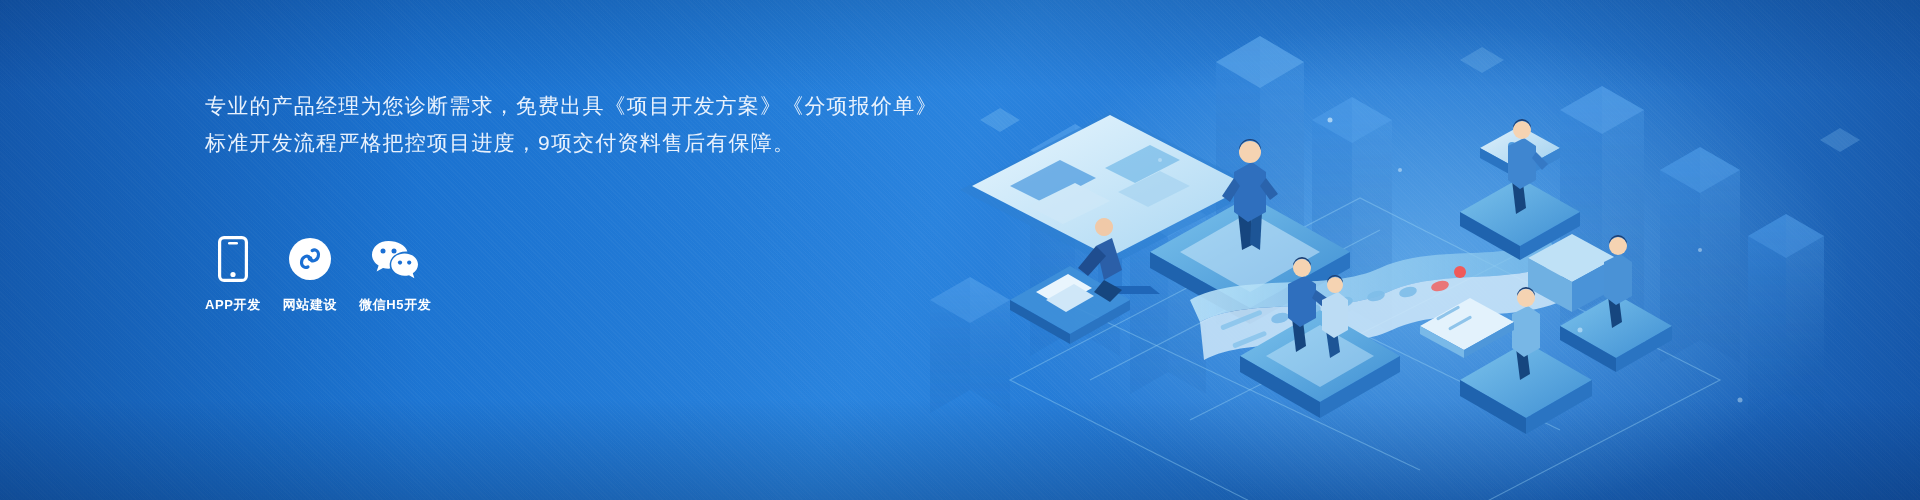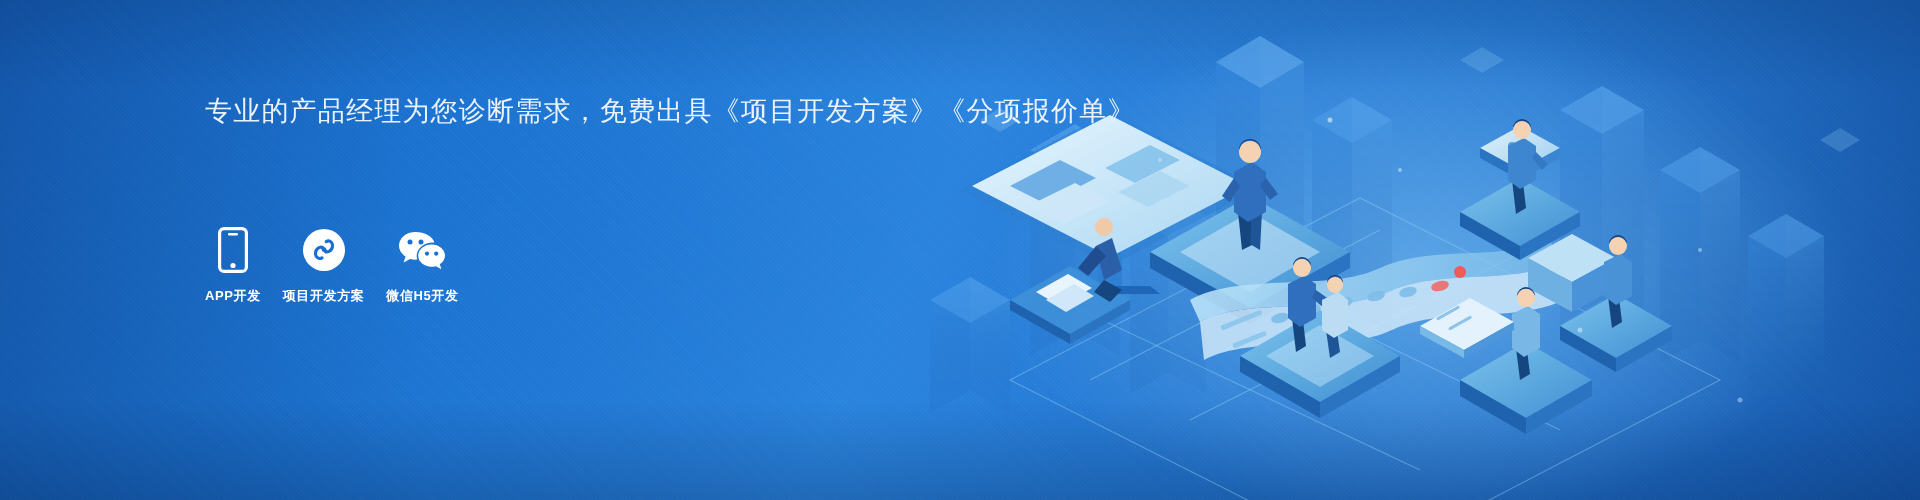--- a/index.html
+++ b/index.html
@@ -46,31 +46,31 @@
     font-size:48px;
     font-weight:bold;
     letter-spacing:3px;
     line-height:1.15;
     white-space:nowrap;
     text-shadow:0 2px 8px rgba(8,40,90,0.35);
   }
   #subtitle { margin-top:26px; }
   .sub-line {
     color:#e9f2fd;
-    font-size:27px;
+    font-size:21px;
     line-height:1.75;
     letter-spacing:1.2px;
     white-space:nowrap;
     font-weight:400;
   }
 
   
   #services {
     position:absolute;
-    left:205px; top:227px;
+    left:205px; top:236px;
     display:flex;
     align-items:flex-start;
     z-index:6;
   }
   .service {
     display:flex;
     flex-direction:column;
     align-items:center;
     margin-right:22px;
     cursor:pointer;
@@ -348,20 +348,21 @@
         <circle cx="880" cy="400" r="2.5" opacity="0.45"></circle>
       </g>
     </svg>
   </div>
 
   <div id="vignette"></div>
 
   <div id="content">
     <div id="subtitle">
       <div class="sub-line">专业的产品经理为您诊断需求，免费出具《项目开发方案》《分项报价单》</div>
+      <div class="sub-line">标准开发流程严格把控项目进度，9项交付资料售后有保障。</div>
     </div>
   </div>
 
   <div id="services">
 
     <div class="service">
       <div class="service-icon">
         <svg width="30" height="46" viewBox="0 0 30 46">
           <rect x="1.6" y="1.6" width="26.8" height="42.8" rx="4.5" fill="none" stroke="#ffffff" stroke-width="3.2"></rect>
           <rect x="10" y="6" width="10" height="2.6" rx="1.3" fill="#ffffff"></rect>
@@ -373,21 +374,21 @@
 
     <div class="service">
       <div class="service-icon">
         <svg width="44" height="44" viewBox="0 0 44 44">
           <circle cx="22" cy="22" r="21" fill="#ffffff"></circle>
           <path d="M13.5 25.5 C 13.5 19.5, 20 17, 22 21.5 C 24 26, 30.5 23.5, 30.5 17.5 C 30.5 13.8, 27 11.8, 24.2 13.6" fill="none" stroke="#1a6fd4" stroke-width="3.1" stroke-linecap="round"></path>
           <path d="M13.5 25.5 C 13.5 29.4, 17 31.6, 20 29.8" fill="none" stroke="#1a6fd4" stroke-width="3.1" stroke-linecap="round"></path>
           <circle cx="22" cy="21.6" r="2.4" fill="#1a6fd4"></circle>
         </svg>
       </div>
-      <div class="service-label">项目开发方案</div>
+      <div class="service-label">网站建设</div>
     </div>
 
     <div class="service">
       <div class="service-icon">
         <svg width="50" height="44" viewBox="0 0 50 44">
           <path d="M18.5 4 C 9 4, 2 10.2, 2 17.8 C 2 22.2, 4.6 26.1, 8.6 28.6 L 6.6 34.4 L 13 31 C 14.8 31.5, 16.6 31.7, 18.5 31.7 C 19.1 31.7, 19.7 31.7, 20.3 31.6 C 19.9 30.4, 19.7 29.2, 19.7 27.9 C 19.7 20.4, 27 14.4, 36 14.4 C 36.5 14.4, 37 14.4, 37.4 14.5 C 35.6 8.4, 27.8 4, 18.5 4 Z" fill="#ffffff"></path>
           <circle cx="13" cy="14" r="2.5" fill="#1a6fd4"></circle>
           <circle cx="24" cy="14" r="2.5" fill="#1a6fd4"></circle>
           <path d="M48 27.6 C 48 21.3, 42 16.4, 34.6 16.4 C 27.2 16.4, 21.2 21.3, 21.2 27.6 C 21.2 33.9, 27.2 38.8, 34.6 38.8 C 36.1 38.8, 37.6 38.6, 39 38.2 L 44.4 41.2 L 42.8 36.3 C 46 34.3, 48 31.2, 48 27.6 Z" fill="#ffffff"></path>
           <circle cx="30" cy="25.6" r="2.1" fill="#1a6fd4"></circle>

